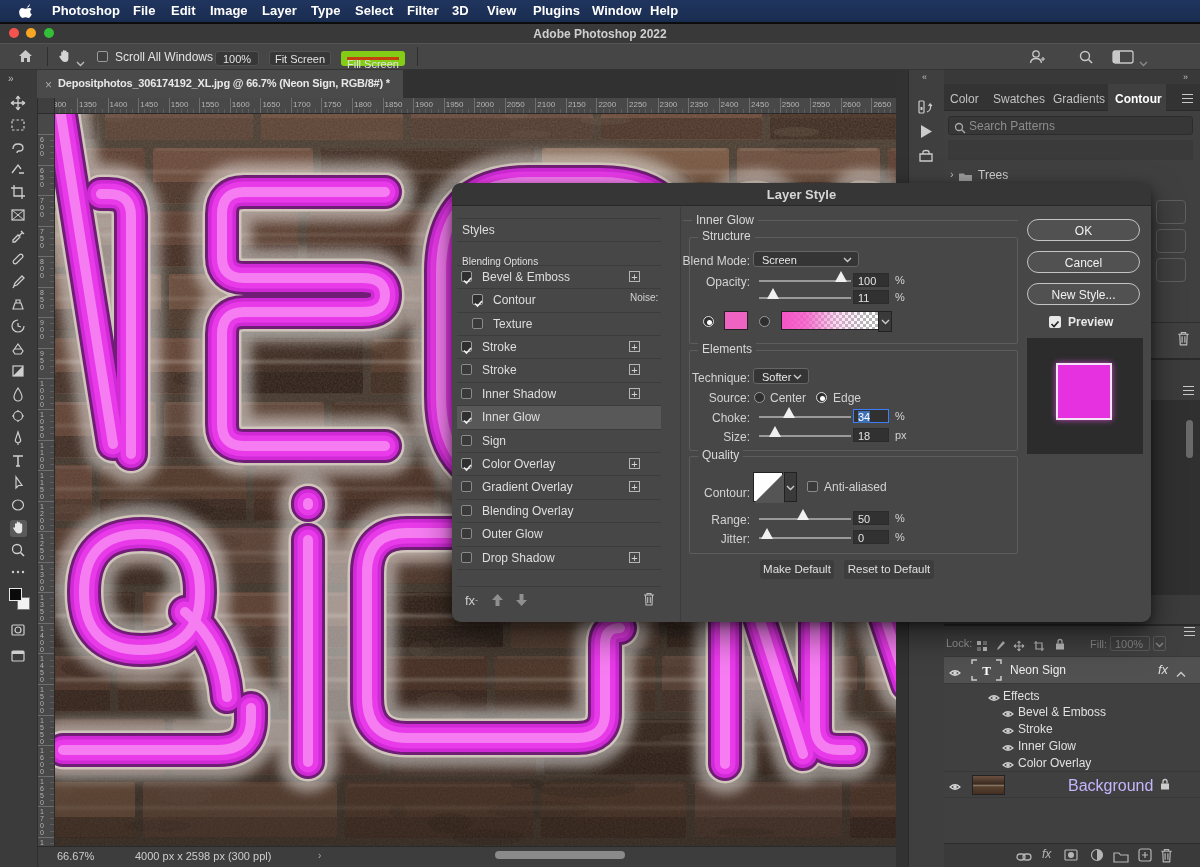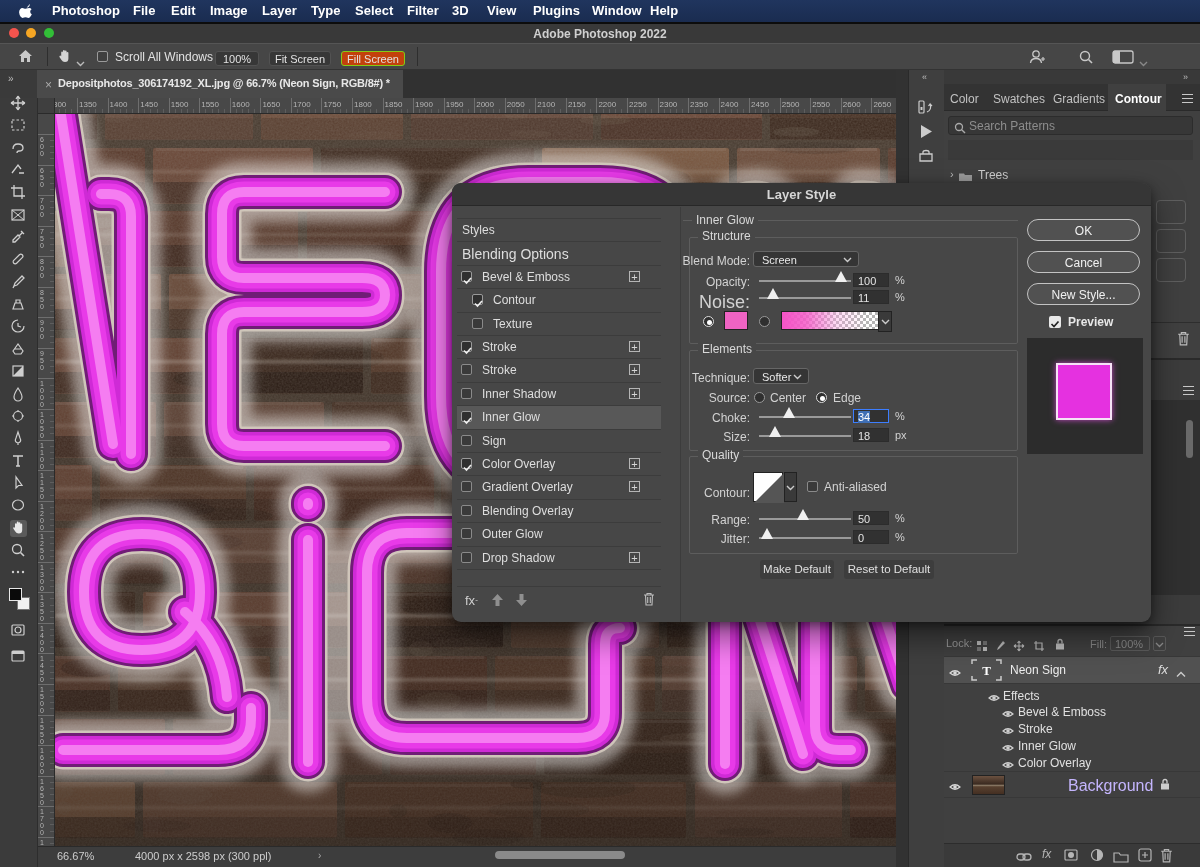--- a/index.html
+++ b/index.html
@@ -544,21 +544,21 @@
 <div style="position:absolute;left:56px;top:48px"><svg width="17" height="17" viewBox="0 0 17 17" style="">
       <path d="M5.2 9 L5.2 4.6 Q5.2 3.6 6.1 3.6 Q7 3.6 7 4.6 L7 8 L7 3 Q7 2 7.9 2 Q8.8 2 8.8 3 L8.8 7.5 L8.8 3.6 Q8.8 2.6 9.7 2.6 Q10.6 2.6 10.6 3.6 L10.6 8 L10.6 4.8 Q10.6 3.9 11.5 3.9 Q12.4 3.9 12.4 4.8 L12.4 10.5 Q12.4 14 9 14 Q6.5 14 5.5 12 L3.6 9.2 Q3 8.2 3.8 7.7 Q4.5 7.3 5.2 8.2 Z" fill="#d5d5d5"></path>
     </svg></div>
 <div style="position:absolute;left:76px;top:53px"><svg width="9" height="6" viewBox="0 0 9 6">
       <path d="M1 1 L4.5 4.5 L8 1" stroke="#bbb" stroke-width="1.4" fill="none"></path>
     </svg></div>
 <div style="position:absolute;left:97px;top:51px;width:11px;height:11px;border:1px solid #9a9a9a;border-radius:2px;background:#3f3f3f"></div>
 <div style="position:absolute;left:115px;top:50px;font-size:12px;color:#e2e2e2">Scroll All Windows</div>
 <div style="position:absolute;left:215px;top:51px;width:44px;height:15px;background:#373737;border:1px solid #525252;border-radius:3px;font-size:11px;color:#e2e2e2;text-align:center;line-height:14px">100%</div>
 <div style="position:absolute;left:269px;top:51px;width:62px;height:15px;background:#373737;border:1px solid #525252;border-radius:3px;font-size:11px;color:#e2e2e2;text-align:center;line-height:14px">Fit Screen</div>
-<div style="position:absolute;left:341px;top:51px;width:64px;height:15px;background:#c2410c;border:1px solid #84cc16;border-radius:3px;font-size:11px;color:#e2e2e2;text-align:center;line-height:14px">Fill Screen</div>
+<div style="position:absolute;left:341px;top:51px;width:64px;height:15px;background:#c2410c;border:6px solid #84cc16;border-radius:3px;font-size:11px;color:#e2e2e2;text-align:center;line-height:14px">Fill Screen</div>
 <div style="position:absolute;left:417px;top:47px;width:1px;height:19px;background:#2e2e2e"></div>
 <div style="position:absolute;left:1028px;top:48px"><svg width="18" height="18" viewBox="0 0 18 18" style="">
       <circle cx="8" cy="6" r="3.2" fill="none" stroke="#c8c8c8" stroke-width="1.3"></circle>
       <path d="M2.5 15 Q3 10.5 8 10.5 Q13 10.5 13.5 15" fill="none" stroke="#c8c8c8" stroke-width="1.3"></path>
       <path d="M13 11 L17 11 M15 9 L15 13" stroke="#c8c8c8" stroke-width="1.2"></path>
     </svg></div>
 <div style="position:absolute;left:1078px;top:49px"><svg width="16" height="16" viewBox="0 0 16 16" style="">
       <circle cx="7" cy="7" r="4.5" fill="none" stroke="#c8c8c8" stroke-width="1.4"></circle>
       <path d="M10.5 10.5 L14 14" stroke="#c8c8c8" stroke-width="1.6"></path>
     </svg></div>
@@ -1241,21 +1241,21 @@
 <svg width="13" height="15" viewBox="0 0 12 14" style="position:absolute;left:1160px;top:848px">
     <path d="M1 3 L11 3 M4 3 L4 1.5 L8 1.5 L8 3 M2.5 3 L3 13 L9 13 L9.5 3 M4.7 5 L4.7 11 M7.3 5 L7.3 11" stroke="#b5b5b5" fill="none" stroke-width="1.1"></path>
   </svg>
 <div style="position:absolute;left:452px;top:183px;width:699px;height:439px;background:#474747;border-radius:9px;box-shadow:0 14px 32px rgba(0,0,0,0.5),0 3px 10px rgba(0,0,0,0.4);z-index:30">
     <div style="position:absolute;left:0;top:0;right:0;height:23px;background:#363636;border-bottom:1px solid #282828;border-radius:9px 9px 0 0;text-align:center;font-size:13px;font-weight:bold;color:#d6d6d6;line-height:23px">Layer Style</div>
     <div style="position:absolute;left:5px;top:35px;width:204px;height:352px;border-top:1px solid #3c3c3c">
       <div style="position:absolute;left:0;top:0.0px;width:204px;height:23.4px;border-bottom:1px solid #3c3c3c;">
         <div style="position:absolute;left:5px;top:4px;font-size:12px;color:#dedede">Styles</div>
       </div>
       <div style="position:absolute;left:0;top:23.4px;width:204px;height:23.4px;border-bottom:1px solid #3c3c3c;">
-        <div style="position:absolute;left:5px;top:4px;font-size:14px;color:#dedede">Blending Options</div>
+        <div style="position:absolute;left:5px;top:14px;font-size:10px;color:#dedede">Blending Options</div>
       </div>
       <div style="position:absolute;left:0;top:46.8px;width:204px;height:23.4px;border-bottom:1px solid #3c3c3c;">
         <div style="position:absolute;left:4px;top:5px;width:11px;height:11px;background:#2f2f2f;border:1px solid #9a9a9a;border-radius:2px"><svg width="11" height="11" viewBox="0 0 11 11">
             <path d="M2 5.5 L4.5 8 L9 3" stroke="#efefef" stroke-width="1.6" fill="none"></path>
           </svg></div>
         <div style="position:absolute;left:25px;top:4px;font-size:12px;color:#dedede">Bevel &amp; Emboss</div>
         <div style="position:absolute;left:172px;top:5px;width:11px;height:11px;border:1px solid #b5b5b5;color:#d5d5d5;font-size:11px;line-height:10px;text-align:center">+</div>
       </div>
       <div style="position:absolute;left:0;top:93.6px;width:204px;height:23.4px;border-bottom:1px solid #3c3c3c;">
         <div style="position:absolute;left:15px;top:5px;width:11px;height:11px;background:#3a3a3a;border:1px solid #8a8a8a;border-radius:2px"></div>
@@ -1339,21 +1339,21 @@
     <div style="position:absolute;left:246px;top:46px;background:#474747;padding:0 4px;font-size:12px;color:#d8d8d8">Structure</div>
     <div style="position:absolute;left:178px;top:71px;width:120px;text-align:right;font-size:12px;color:#d2d2d2">Blend Mode:</div>
     <div style="position:absolute;left:301px;top:68px;width:106px;height:16px;background:#353535;border:1px solid #666;border-radius:3px;color:#e8e8e8;font-size:11px;line-height:16px;padding-left:8px">Screen<svg width="9" height="6" viewBox="0 0 9 6" style="position:absolute;right:6px;top:5px">
         <path d="M1 1 L4.5 4.5 L8 1" stroke="#ccc" stroke-width="1.4" fill="none"></path>
       </svg></div>
     <div style="position:absolute;left:178px;top:92px;width:120px;text-align:right;font-size:12px;color:#d2d2d2">Opacity:</div>
     <div style="position:absolute;left:307px;top:97px;width:92px;height:2px;background:#9a9a9a"></div>
     <div style="position:absolute;left:383px;top:88px;width:0;height:0;border-left:6px solid transparent;border-right:6px solid transparent;border-bottom:11px solid #f0f0f0"></div>
     <div style="position:absolute;left:401px;top:90px;width:36px;height:14px;background:#313131;border:1px solid #2c2c2c;color:#e3e3e3;font-size:11px;padding-left:4px;line-height:14px">100</div>
     <div style="position:absolute;left:443px;top:91px;font-size:11px;color:#d2d2d2">%</div>
-    <div style="position:absolute;left:178px;top:109px;width:120px;text-align:right;font-size:18px;color:#d2d2d2">Noise:</div>
+    <div style="position:absolute;left:178px;top:109px;width:120px;text-align:left;font-size:10px;color:#d2d2d2">Noise:</div>
     <div style="position:absolute;left:307px;top:114px;width:92px;height:2px;background:#9a9a9a"></div>
     <div style="position:absolute;left:315px;top:105px;width:0;height:0;border-left:6px solid transparent;border-right:6px solid transparent;border-bottom:11px solid #f0f0f0"></div>
     <div style="position:absolute;left:401px;top:107px;width:36px;height:14px;background:#313131;border:1px solid #2c2c2c;color:#e3e3e3;font-size:11px;padding-left:4px;line-height:14px">11</div>
     <div style="position:absolute;left:443px;top:108px;font-size:11px;color:#d2d2d2">%</div>
     <div style="position:absolute;left:251px;top:133px;width:11px;height:11px;border:1.5px solid #ddd;border-radius:50%;background:#2f2f2f">
       <div style="position:absolute;left:3px;top:3px;width:5px;height:5px;border-radius:50%;background:#fff"></div>
     </div>
     <div style="position:absolute;left:272px;top:128px;width:24px;height:19px;background:#ef63c3;border:1px solid #222"></div>
     <div style="position:absolute;left:307px;top:133px;width:11px;height:11px;border:1.5px solid #999;border-radius:50%;background:#2f2f2f"></div>
     <div style="position:absolute;left:329px;top:128px;width:100px;height:19px;border:1px solid #222;background:linear-gradient(90deg,#f553c6 0%,rgba(245,90,200,0.85) 25%,rgba(250,160,225,0.4) 55%,rgba(255,255,255,0) 85%),repeating-conic-gradient(#b5b5b5 0% 25%, #fff 0% 50%) 0 0/6px 6px"></div>

